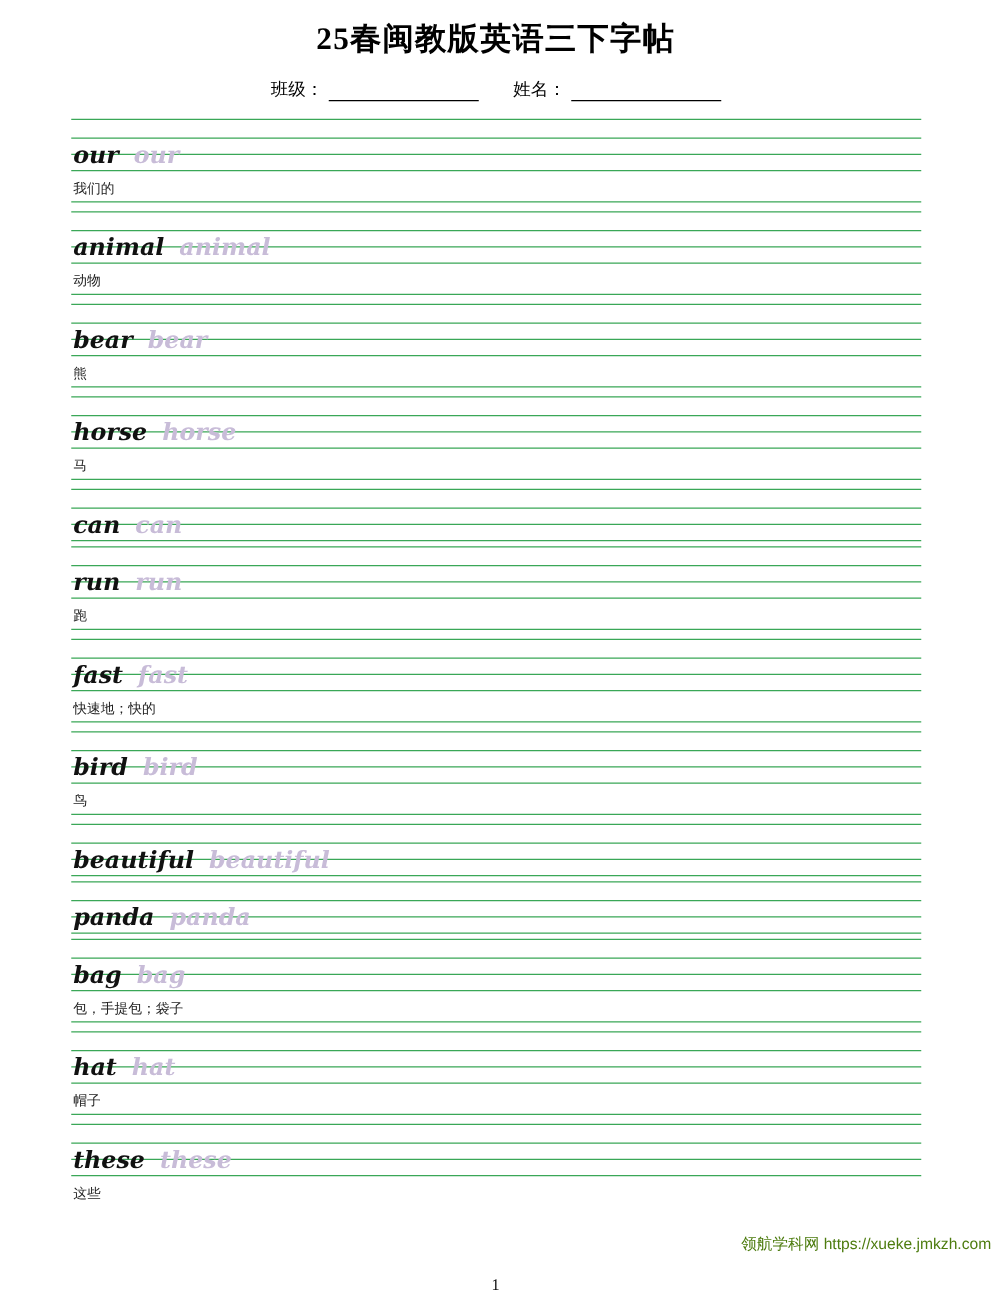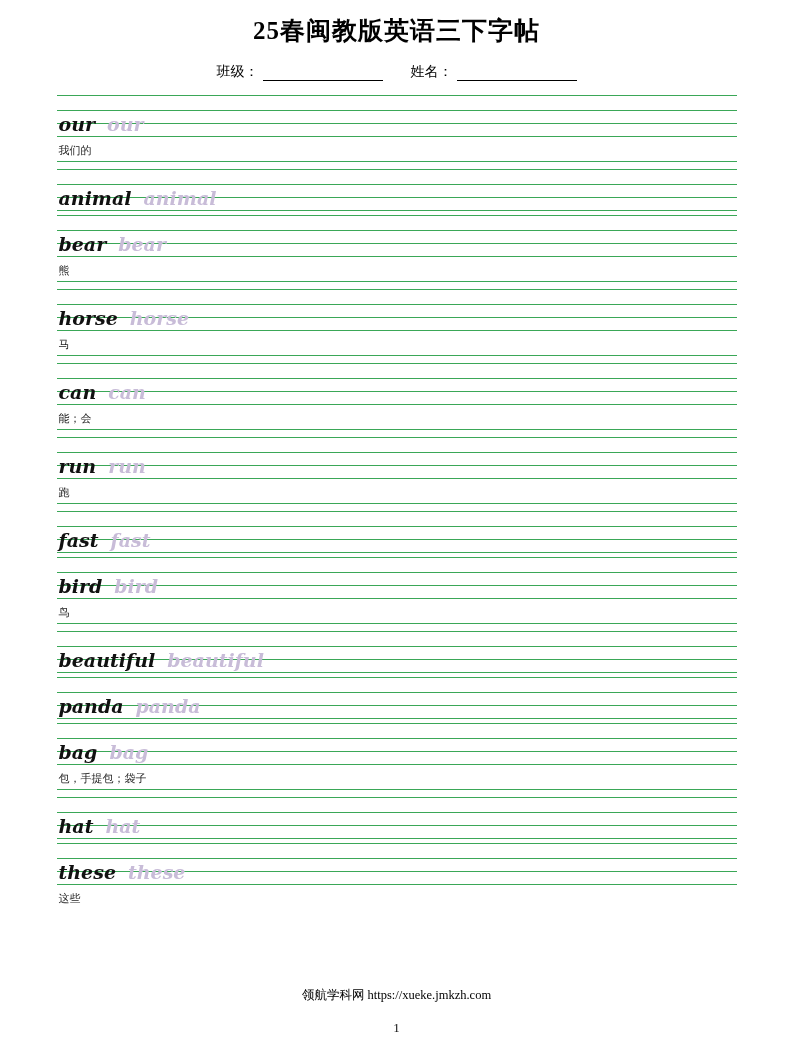--- a/index.html
+++ b/index.html
@@ -136,24 +136,24 @@
     font-family: Liberation Serif, serif;
     font-size: 11px;
     color: #222;
   }
 
   .footer {
     position: absolute;
     left: 0;
     right: 0;
     bottom: 46px;
-    text-align: center;
-    font-family: Liberation Serif, serif;
+    text-align: right;
+    font-family: Liberation Sans, sans-serif;
     font-size: 12.5px;
-    color: #000000;
+    color: #4d7c0f;
   }
   .page-num {
     position: absolute;
     left: 0;
     right: 0;
     bottom: 14px;
     text-align: center;
     font-family: "Liberation Serif", serif;
     font-size: 13px;
     color: #111;
@@ -200,20 +200,24 @@
       <div class="rule-block">
         <div class="ln l1"></div>
         <div class="ln l2"></div>
         <div class="ln l3"></div>
         <div class="ln l4"></div>
         <div class="word-row">
           <span class="word">animal</span>
           <span class="word-trace">animal</span>
         </div>
       </div>
+      <div class="gloss-line">
+        <div class="gl-rule"></div>
+        <span class="gloss">动物</span>
+      </div>
     </div>
 
     <div class="entry">
       <div class="rule-block">
         <div class="ln l1"></div>
         <div class="ln l2"></div>
         <div class="ln l3"></div>
         <div class="ln l4"></div>
         <div class="word-row">
           <span class="word">bear</span>
@@ -247,24 +251,20 @@
       <div class="rule-block">
         <div class="ln l1"></div>
         <div class="ln l2"></div>
         <div class="ln l3"></div>
         <div class="ln l4"></div>
         <div class="word-row">
           <span class="word">can</span>
           <span class="word-trace">can</span>
         </div>
       </div>
-      <div class="gloss-line">
-        <div class="gl-rule"></div>
-        <span class="gloss">能；会</span>
-      </div>
     </div>
 
     <div class="entry">
       <div class="rule-block">
         <div class="ln l1"></div>
         <div class="ln l2"></div>
         <div class="ln l3"></div>
         <div class="ln l4"></div>
         <div class="word-row">
           <span class="word">run</span>
@@ -281,20 +281,24 @@
       <div class="rule-block">
         <div class="ln l1"></div>
         <div class="ln l2"></div>
         <div class="ln l3"></div>
         <div class="ln l4"></div>
         <div class="word-row">
           <span class="word">fast</span>
           <span class="word-trace">fast</span>
         </div>
       </div>
+      <div class="gloss-line">
+        <div class="gl-rule"></div>
+        <span class="gloss">快速地；快的</span>
+      </div>
     </div>
 
     <div class="entry">
       <div class="rule-block">
         <div class="ln l1"></div>
         <div class="ln l2"></div>
         <div class="ln l3"></div>
         <div class="ln l4"></div>
         <div class="word-row">
           <span class="word">bird</span>
@@ -354,20 +358,24 @@
       <div class="rule-block">
         <div class="ln l1"></div>
         <div class="ln l2"></div>
         <div class="ln l3"></div>
         <div class="ln l4"></div>
         <div class="word-row">
           <span class="word">hat</span>
           <span class="word-trace">hat</span>
         </div>
       </div>
+      <div class="gloss-line">
+        <div class="gl-rule"></div>
+        <span class="gloss">帽子</span>
+      </div>
     </div>
 
     <div class="entry">
       <div class="rule-block">
         <div class="ln l1"></div>
         <div class="ln l2"></div>
         <div class="ln l3"></div>
         <div class="ln l4"></div>
         <div class="word-row">
           <span class="word">these</span>

